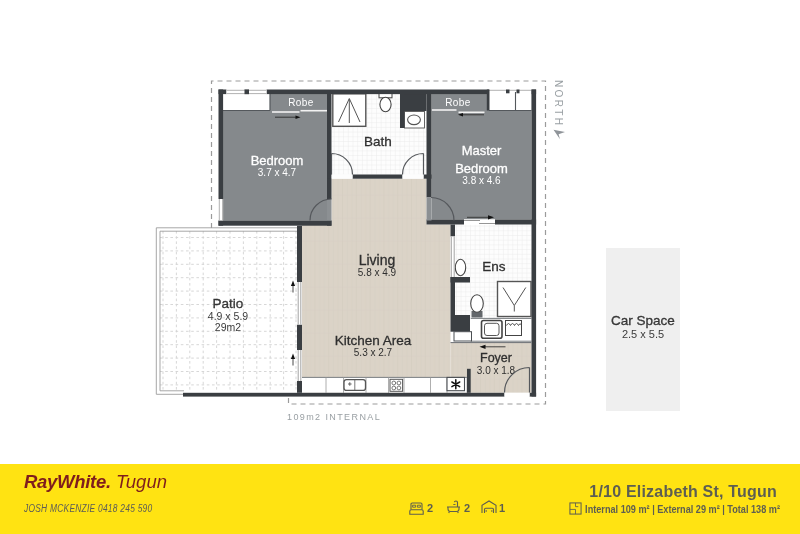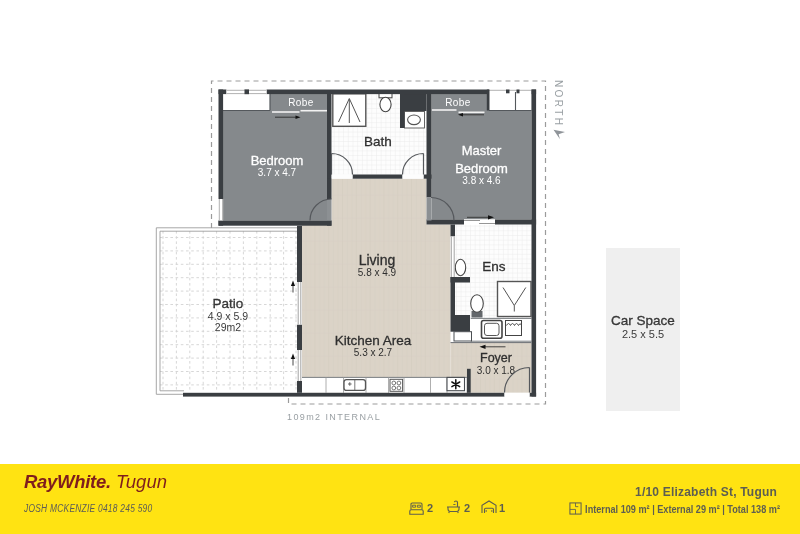--- a/index.html
+++ b/index.html
@@ -356,21 +356,21 @@
 <svg class="abs" style="left:481px;top:500px" width="16" height="14" viewBox="0 0 16 14">
   <g fill="none" stroke="#5d5e50" stroke-width="1.1">
     <path d="M1,13 V5.2 L8,1 L15,5.2 V13"></path>
     <path d="M3.5,13 V9.5 Q3.5,8.3 4.7,8.3 H11.3 Q12.5,8.3 12.5,9.5 V13"></path>
     <path d="M5.2,11 h0.01 M10.8,11 h0.01" stroke-width="1.6" stroke-linecap="round"></path>
   </g>
 </svg>
 
 <div class="abs" style="left:499px;top:502px;color:#5d5e50;font-size:11px;font-weight:bold;">1</div>
 
-<div class="abs" style="right:23px;top:486px;line-height:12px;color:#5d5e52;font-size:12px;font-weight:bold;letter-spacing:0.2px;">1/10 Elizabeth St, Tugun</div>
+<div class="abs" style="right:23px;top:486px;line-height:12px;color:#5d5e52;font-size:16px;font-weight:bold;letter-spacing:0.2px;">1/10 Elizabeth St, Tugun</div>
 
 <svg class="abs" style="left:569px;top:502px" width="13" height="13" viewBox="0 0 14 14">
   <g fill="none" stroke="#5d5e50" stroke-width="1.1">
     <rect x="1" y="1" width="12" height="12"></rect>
     <path d="M7,1 V5 M7,8 V13 M7,5 H10 M1,8 H7" stroke-width="0.9"></path>
   </g>
 </svg>
 
 <div class="abs" style="right:20px;top:504px;line-height:11px;color:#5d5e52;font-size:10.5px;font-weight:bold;transform:scaleX(0.87);transform-origin:100% 0;">Internal 109 m² | External 29 m² | Total 138 m²</div>
 

